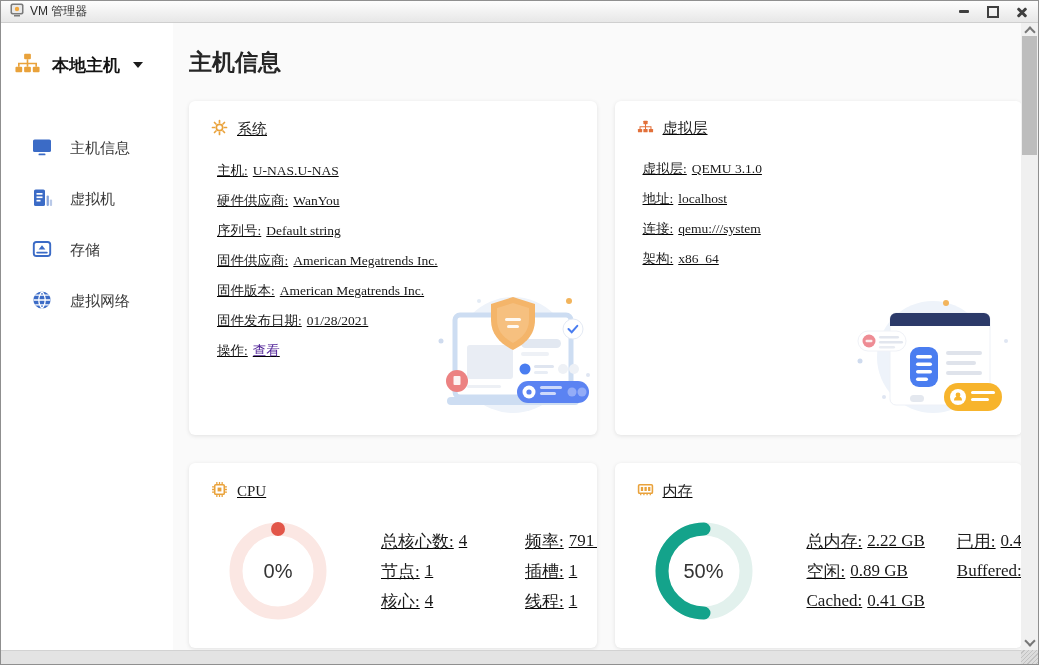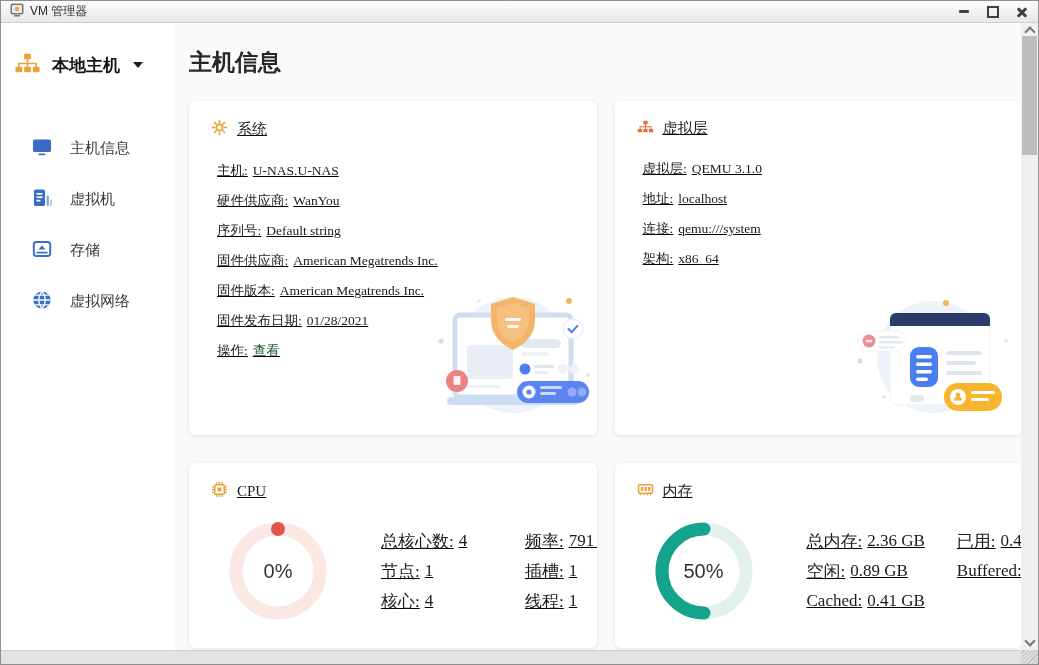--- a/index.html
+++ b/index.html
@@ -26,21 +26,21 @@
   
   .content{flex:1;padding:24px 16px 0 16px;box-sizing:border-box;overflow:hidden;background:#fafafa;}
   .page-title{font-size:23px;font-weight:700;color:#262626;margin:0 0 23px 0;}
   .grid{display:grid;grid-template-columns:1fr 1fr;grid-template-rows:334px 185px;column-gap:18px;row-gap:28px;}
   .card{background:#fff;border-radius:6px;box-shadow:0 1px 4px rgba(0,0,0,.10);position:relative;
         padding:18px 22px;box-sizing:border-box;font-family:"Liberation Serif",serif;overflow:hidden;text-decoration:underline;}
   .card-header{display:flex;align-items:center;gap:9px;font-size:15px;color:#1f1f1f;}
   .info-rows{margin-top:16px;position:relative;z-index:2;}
   .info-row{height:30px;display:flex;align-items:center;font-size:13.5px;color:#1b1b1b;}
   .info-label{margin-right:5px;margin-left:6px;}
-  .action-link{color:#14532d;cursor:pointer;}
+  .action-link{color:#4c1d95;cursor:pointer;}
   .illus{position:absolute;z-index:1;}
   .illus.sys{right:4px;bottom:16px;}
   .illus.hyp{right:10px;bottom:12px;}
   
   .gauge-row{display:flex;align-items:center;margin-top:16px;}
   .donut-wrap{position:relative;width:106px;height:106px;margin-left:14px;flex:none;}
   .donut-label{position:absolute;inset:0;display:flex;align-items:center;justify-content:center;
                font-family:"Liberation Sans",sans-serif;font-size:20px;color:#333;}
   .stats{display:flex;gap:26px;margin-left:44px;}
   .stats-col{display:flex;flex-direction:column;}
@@ -372,21 +372,21 @@
               <svg width="106" height="106" viewBox="0 0 106 106">
                 <circle cx="53" cy="53" r="42" fill="none" stroke-width="13" stroke="#E2F1ED"></circle>
                 <path d="M53 11 A42 42 0 0 0 53 95" fill="none" stroke-width="13" stroke-linecap="round" stroke="#14A38B"></path>
               </svg>
               <div class="donut-label">50%</div>
             </div>
             <div class="stats">
               <div class="stats-col c1">
                 <div class="stat-row">
                     <span class="info-label">总内存:</span>
-                    <span>2.36 GB</span>
+                    <span>2.22 GB</span>
                   </div>
                 <div class="stat-row">
                     <span class="info-label">空闲:</span>
                     <span>0.89 GB</span>
                   </div>
                 <div class="stat-row">
                     <span class="info-label">Cached:</span>
                     <span>0.41 GB</span>
                   </div>
               </div>

